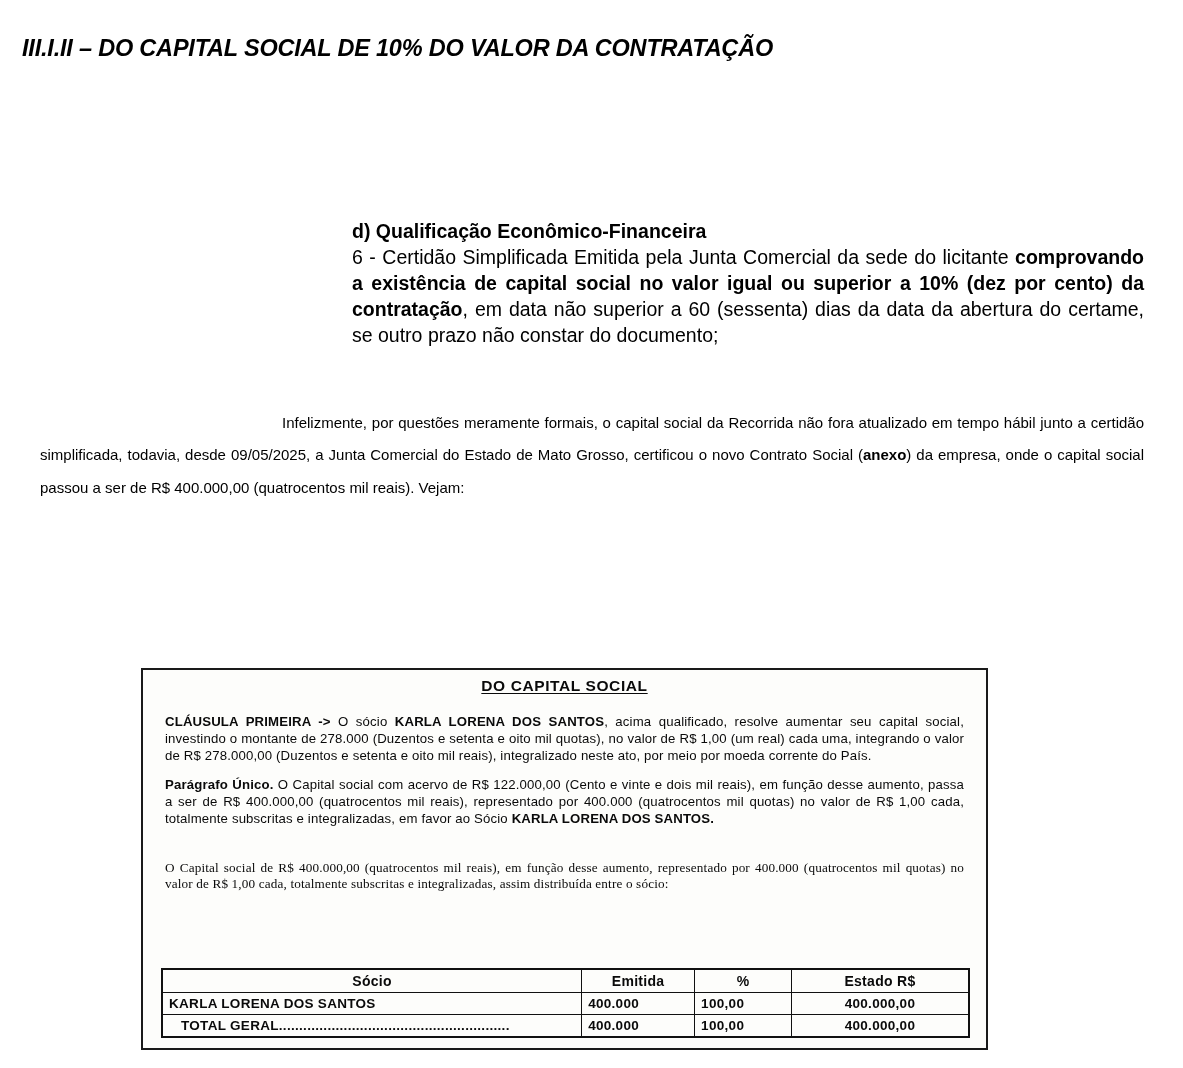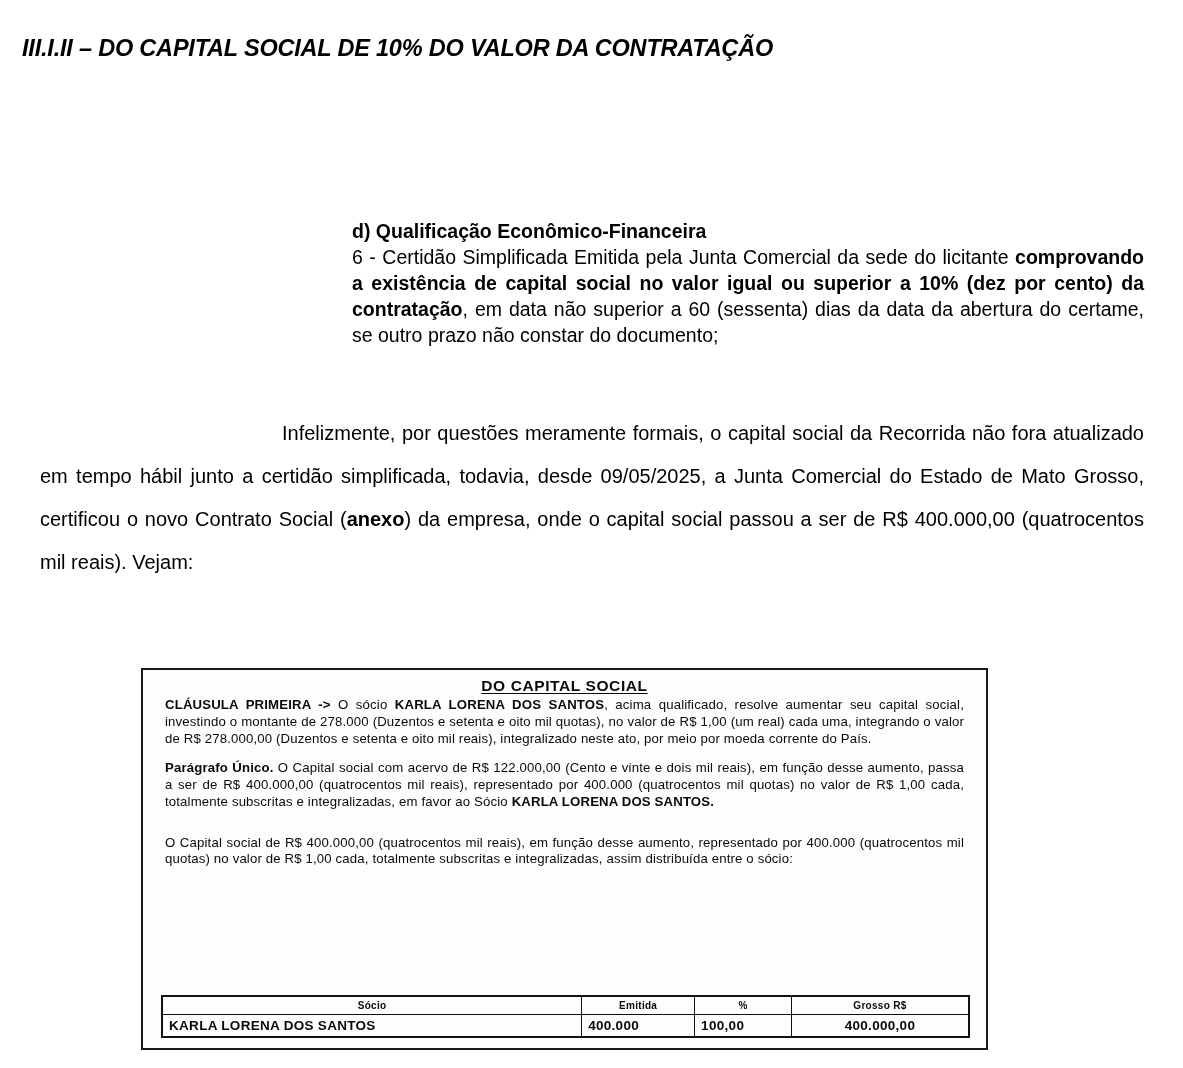--- a/index.html
+++ b/index.html
@@ -62,21 +62,21 @@
   }
   .quote-block b { font-weight: bold; }
   .quote-title { font-weight: bold; display: block; }
 
   
   .body-par {
     position: absolute;
     top: 392px;
     left: 40px;
     width: 1104px;
-    font-size: 20px;
+    font-size: 15px;
     line-height: 2.15;
     text-align: justify;
     text-indent: 242px;
   }
   .body-par b { font-weight: bold; }
 
   
   .scan-wrap {
     position: absolute;
     top: 668px;
@@ -104,43 +104,43 @@
     text-decoration: underline;
     text-underline-offset: 2px;
   }
   .scan-par {
     font-size: 13.2px;
     line-height: 1.27;
     text-align: justify;
     margin: 0 22px;
     letter-spacing: 0.15px;
   }
-  .scan-par.p1 { margin-top: 2px; }
+  .scan-par.p1 { margin-top: 19px; }
   .scan-par.p2 { margin-top: 13px; }
-  .scan-par.p3 { margin-top: 24px; }
+  .scan-par.p3 { margin-top: 32px; font-family: Liberation Serif, serif; }
   .scan-par b { font-weight: bold; }
 
   
   .scan-table {
     position: absolute;
     left: 18px;
     right: 16px;
     bottom: 10px;
     border-collapse: collapse;
     width: calc(100% - 34px);
     font-size: 13.5px;
     border: 2px solid #111;
   }
   .scan-table th, .scan-table td {
     border: 1.5px solid #111;
     padding: 3px 6px;
     font-weight: bold;
     letter-spacing: 0.3px;
   }
-  .scan-table th { text-align: center; font-size: 10px; margin-top: 24px; }
+  .scan-table th { text-align: center; font-size: 14px; margin-top: 24px; }
   .scan-table td.c-name { text-align: left; }
   .scan-table td.c-num  { }
   .scan-table td.c-val  { text-align: center; }
   .scan-table tr.total td.c-name { padding-left: 18px; }
 
   .scan-shadow {
     position: absolute;
     top: 674px;
     left: 147px;
     width: 847px;
@@ -184,28 +184,34 @@
       </p>
 
       <p class="scan-par p3">O Capital social de R$ 400.000,00 (quatrocentos mil reais), em função desse aumento, representado por 400.000 (quatrocentos mil quotas) no valor de R$ 1,00 cada, totalmente subscritas e integralizadas, assim distribuída entre o sócio:</p>
 
       <table class="scan-table">
         <thead>
           <tr>
             <th style="width:52%">Sócio</th>
             <th style="width:14%">Emitida</th>
             <th style="width:12%">%</th>
-            <th style="width:22%">Grosso R$</th>
+            <th style="width:22%">Estado R$</th>
           </tr>
         </thead>
         <tbody>
           <tr>
             <td class="c-name">KARLA LORENA DOS SANTOS</td>
             <td class="c-num">400.000</td>
             <td class="c-num">100,00</td>
             <td class="c-val">400.000,00</td>
           </tr>
+          <tr class="total">
+            <td class="c-name">TOTAL GERAL.........................................................</td>
+            <td class="c-num">400.000</td>
+            <td class="c-num">100,00</td>
+            <td class="c-val">400.000,00</td>
+          </tr>
         </tbody>
       </table>
     </div>
   </div>
 
 </div>
 
 </body></html>

